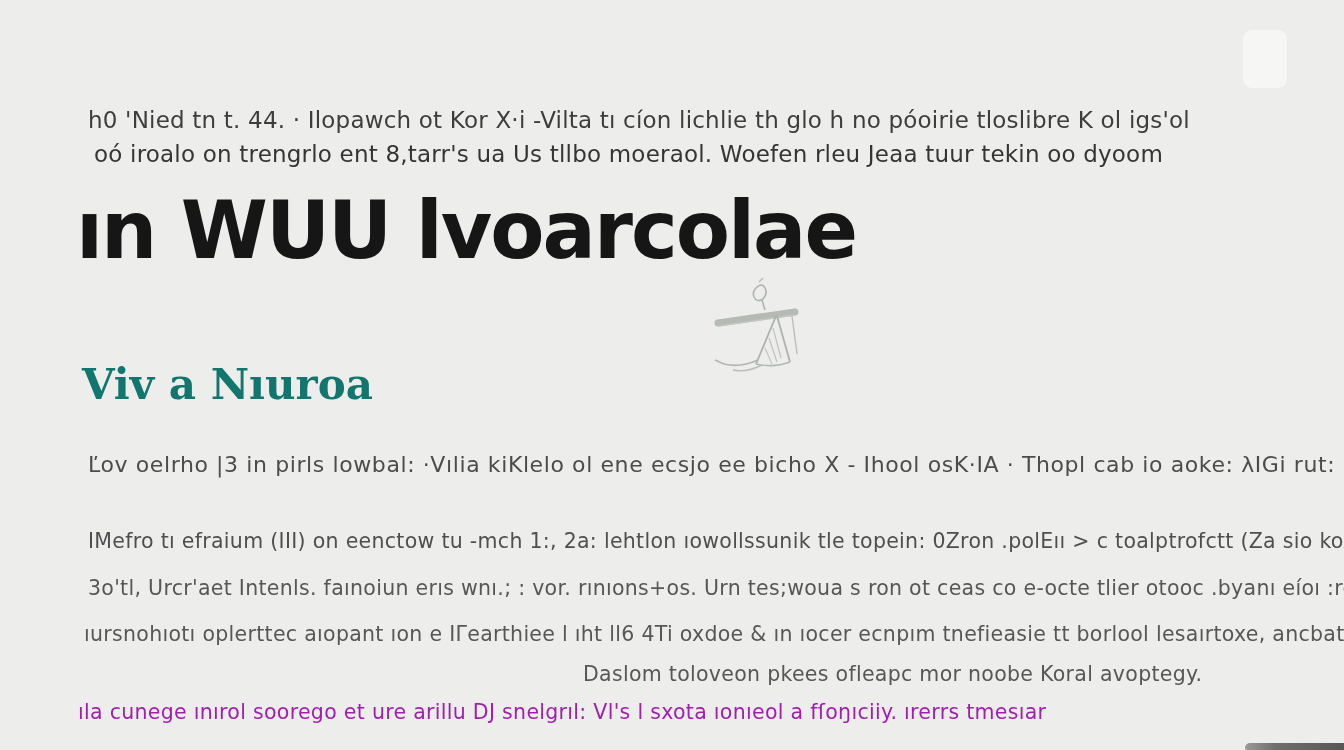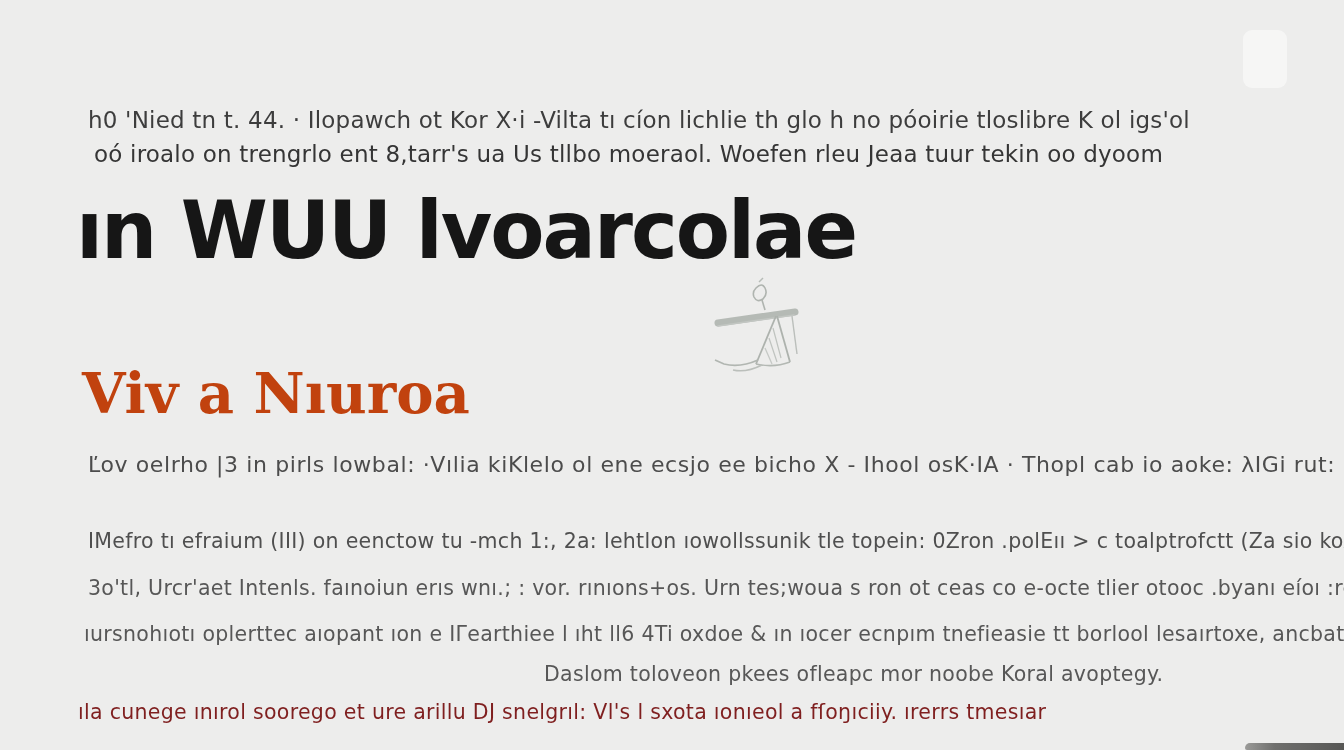--- a/index.html
+++ b/index.html
@@ -48,23 +48,23 @@
     width: 132px;
     height: 98px;
   }
 
   .subtitle {
     position: absolute;
     left: 82px;
     top: 360px;
     font-family: "DejaVu Serif", serif;
     font-weight: 700;
-    font-size: 56px;
+    font-size: 42px;
     letter-spacing: 0px;
-    color: #c2410c;
+    color: #0f766e;
     white-space: nowrap;
   }
 
   .byline {
     position: absolute;
     left: 88px;
     top: 452px;
     width: 1200px;
     color: #4b4b4b;
     font-size: 22px;
@@ -80,22 +80,22 @@
     height: 750px;
     color: #565656;
     font-size: 20.5px;
     pointer-events: none;
   }
   .pline { position: absolute; white-space: nowrap; letter-spacing: 0.3px; }
   .pline-1 { left: 88px;  top: 529px; color: #4e4e4e; }
   .pline-2 { left: 88px;  top: 576px; }
   .pline-3 { left: 84px;  top: 622px; }
   .pline-4a { left: 100px; top: 662px; }
-  .pline-4b { left: 544px; top: 662px; }
-  .pline-5 { left: 78px;  top: 700px; color: #7f1d1d; }
+  .pline-4b { left: 583px; top: 662px; }
+  .pline-5 { left: 78px;  top: 700px; color: #a21caf; }
 
   .corner-highlight {
     position: absolute;
     left: 1243px;
     top: 30px;
     width: 44px;
     height: 58px;
     background: rgba(255,255,255,0.55);
     border-radius: 9px;
   }

